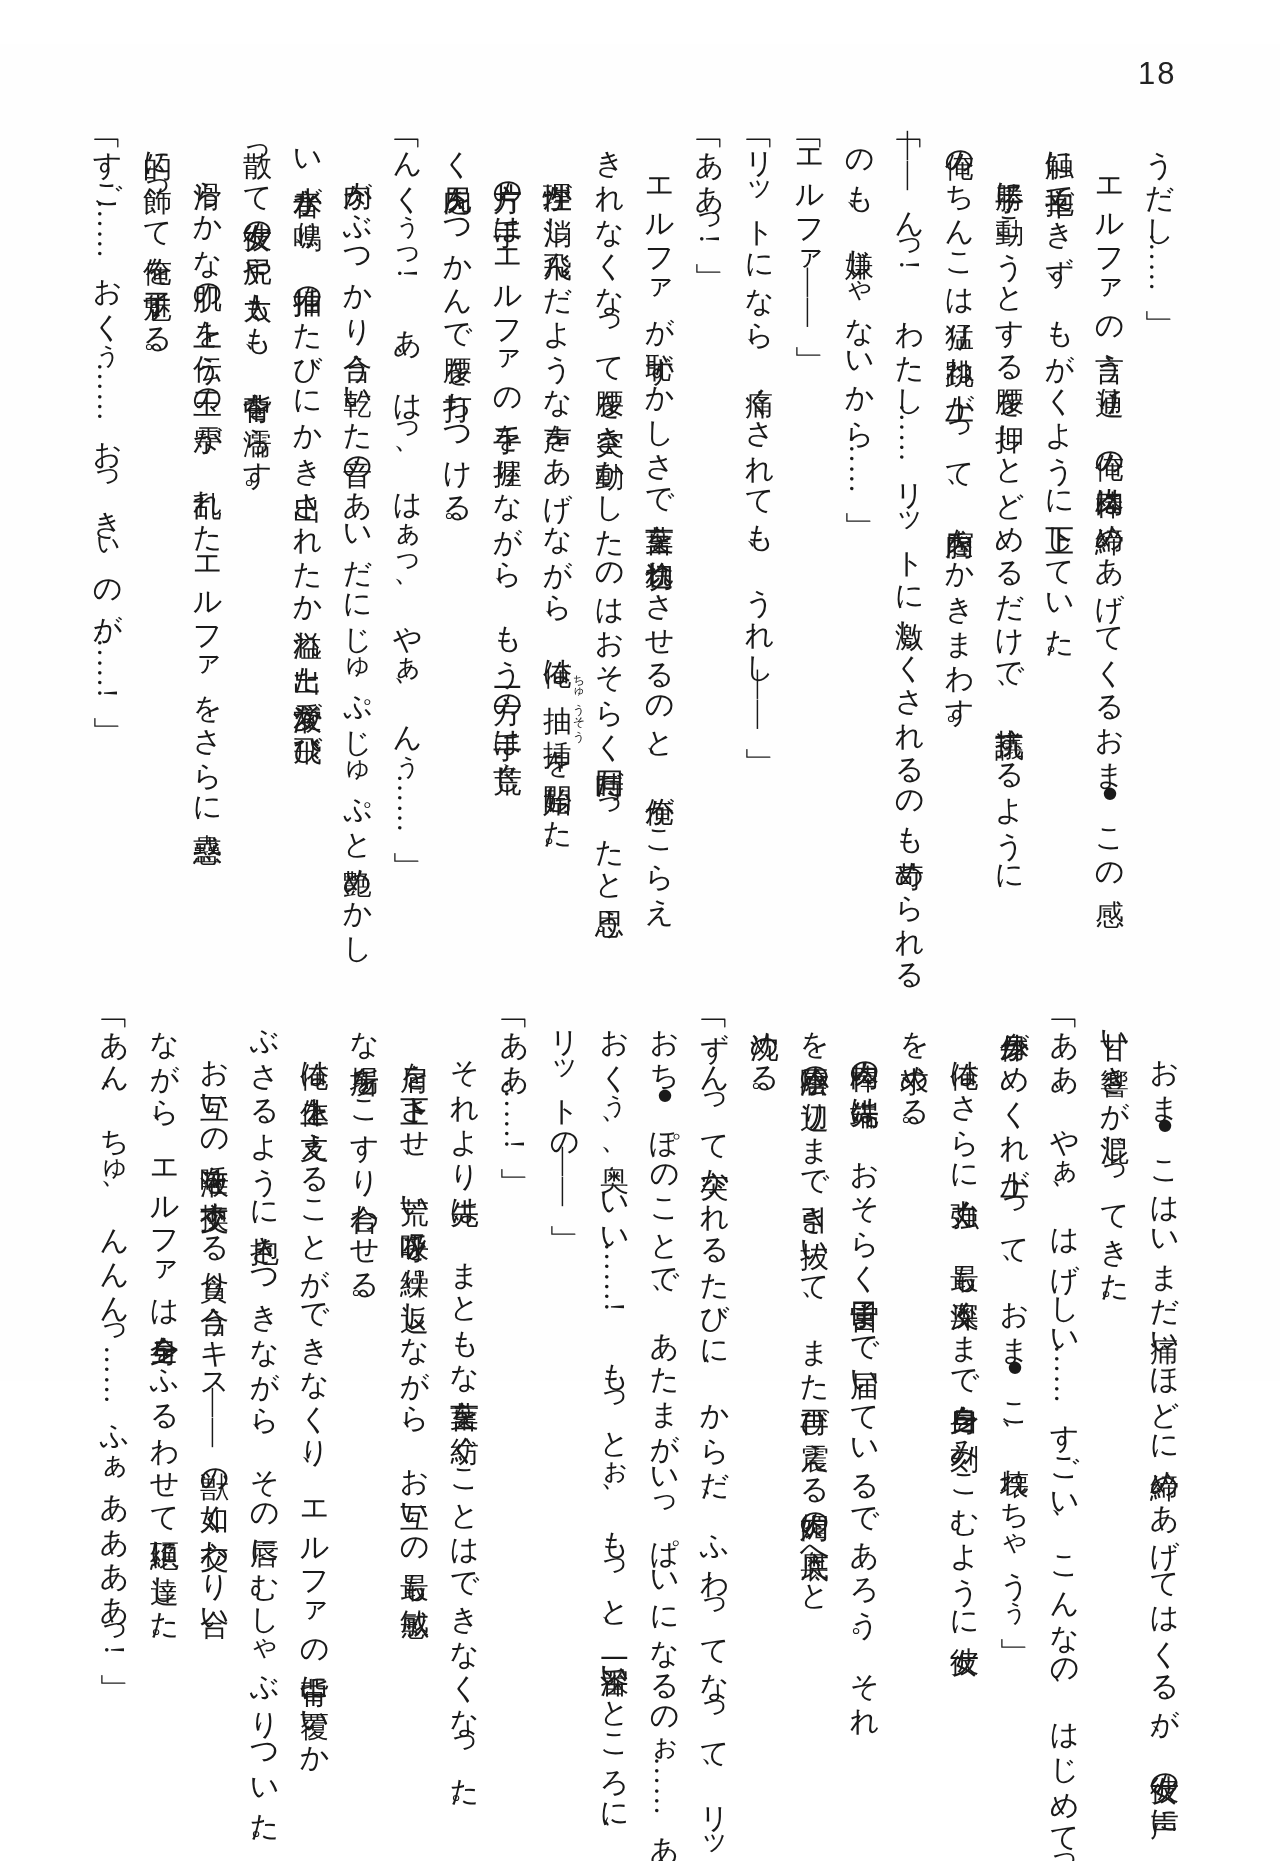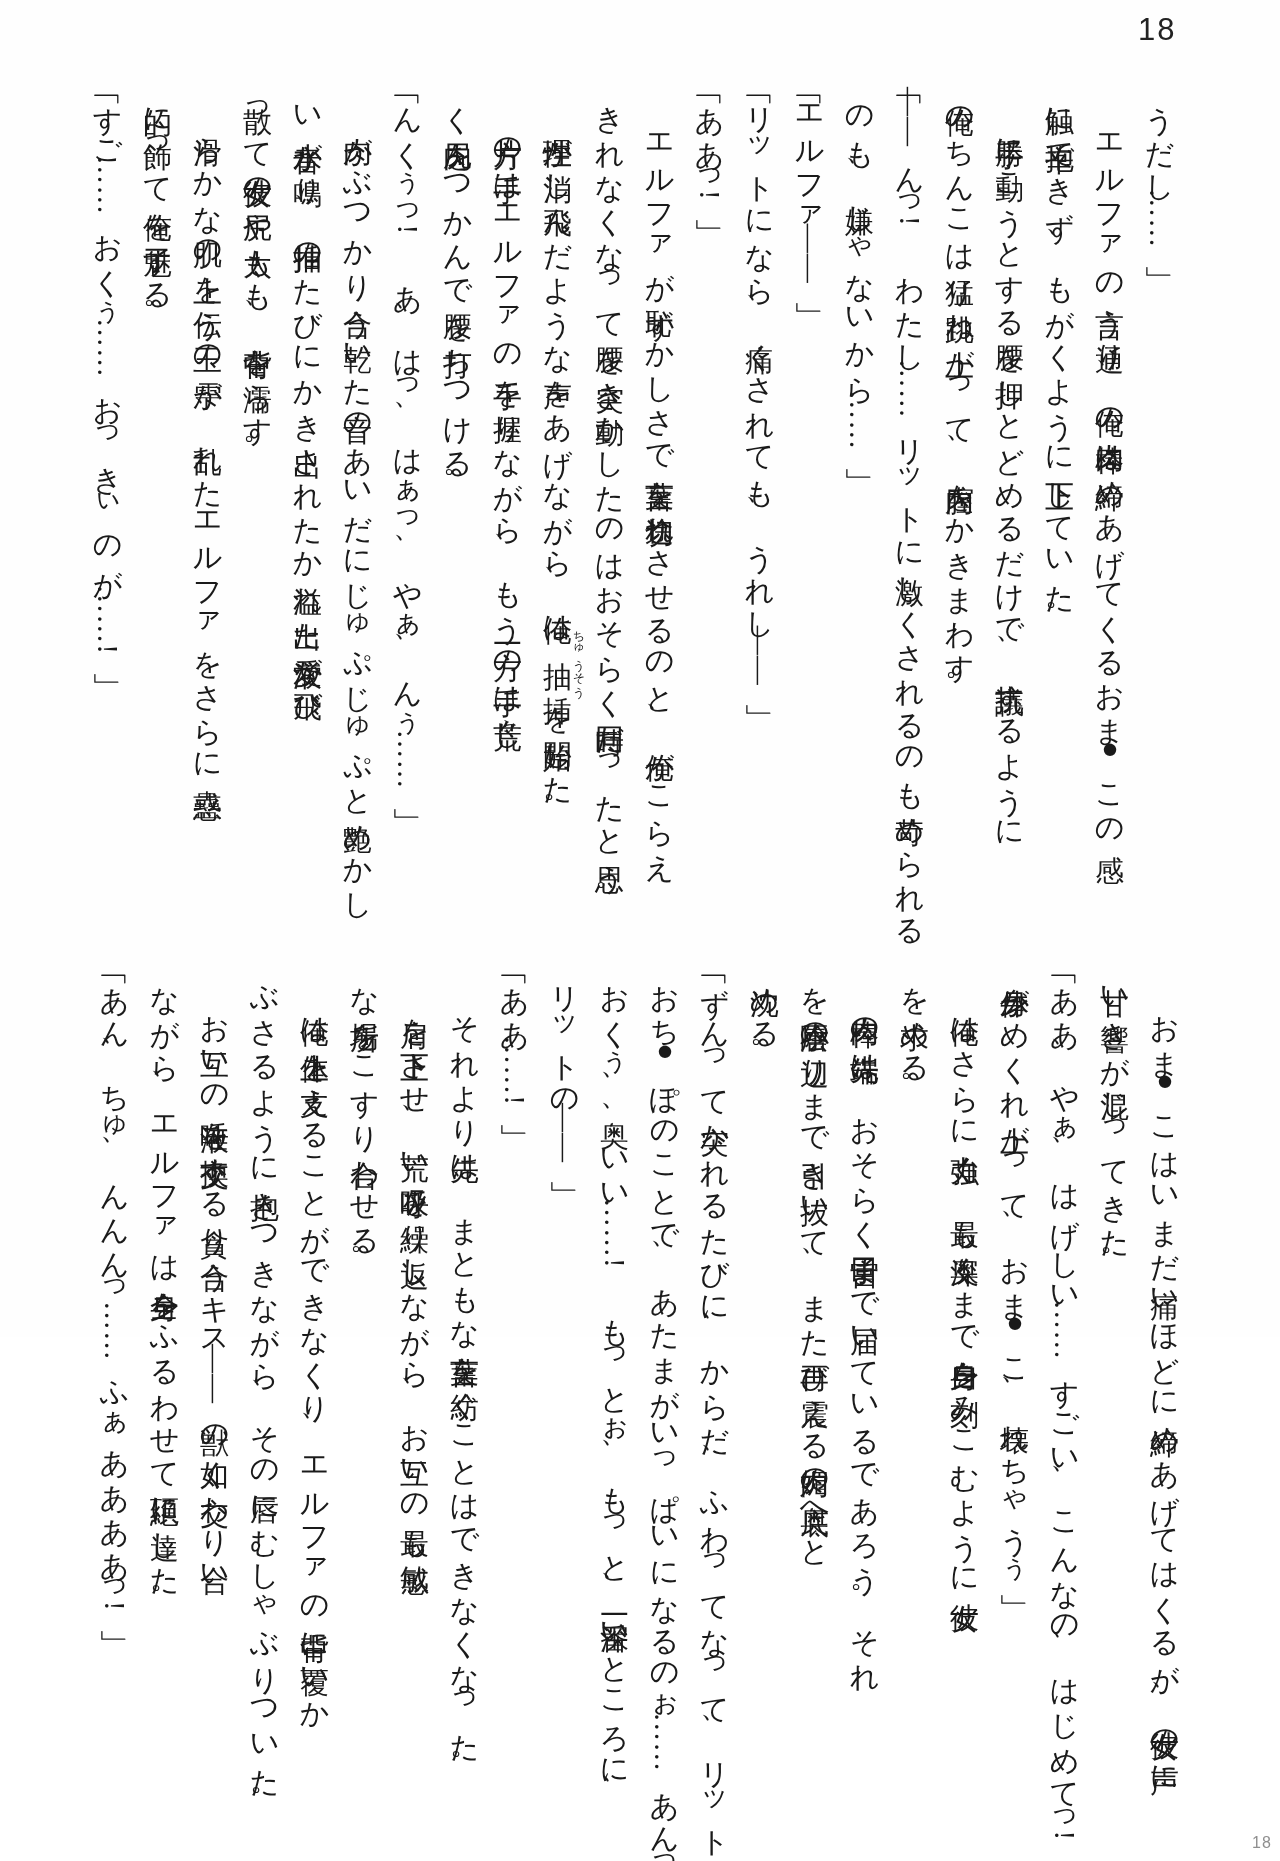--- a/index.html
+++ b/index.html
@@ -10,20 +10,21 @@
     overflow: hidden;
     background: #ffffff;
   }
   .page {
     position: relative;
     width: 1280px;
     height: 1337px;
     background: #fefefe;
     font-family: "Liberation Serif", "DejaVu Serif", serif;
     color: #1a1a1a;
+    margin-top: 44px;
   }
   .page-number-top {
     position: absolute;
     top: 12px;
     left: 1138px;
     font-family: "Liberation Sans", "DejaVu Sans", sans-serif;
     font-size: 31px;
     letter-spacing: 2px;
     color: #222222;
   }

